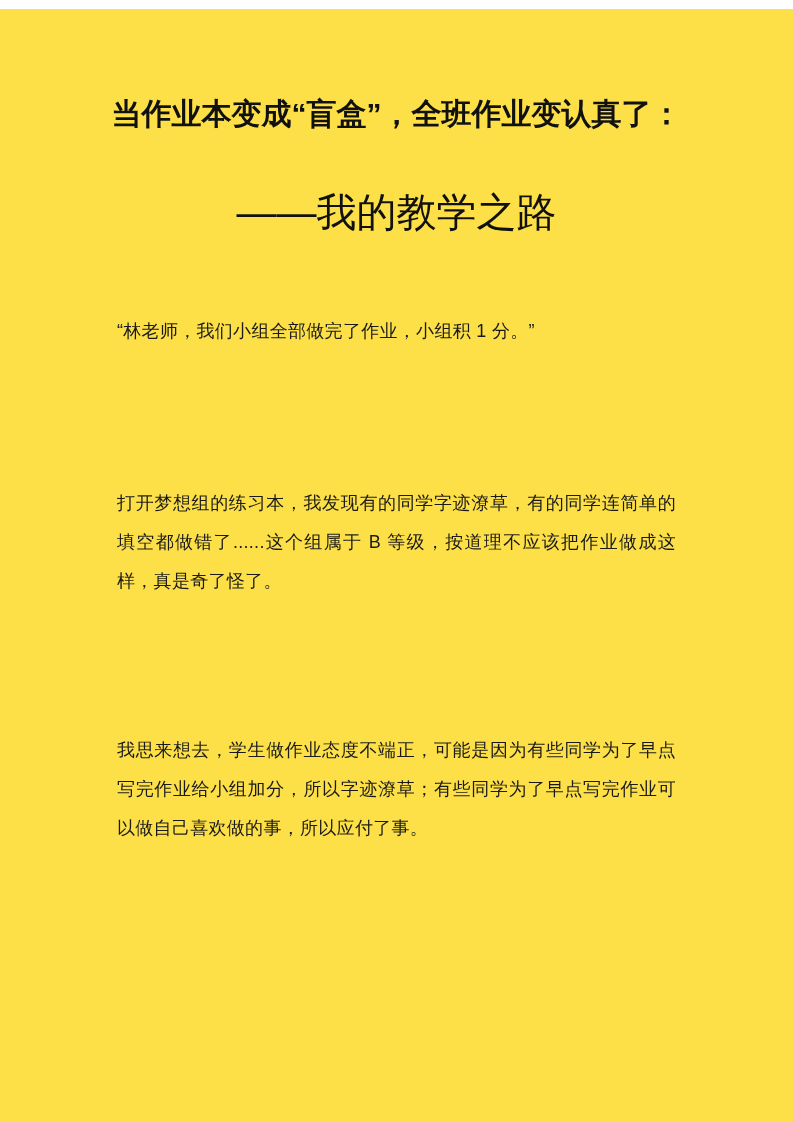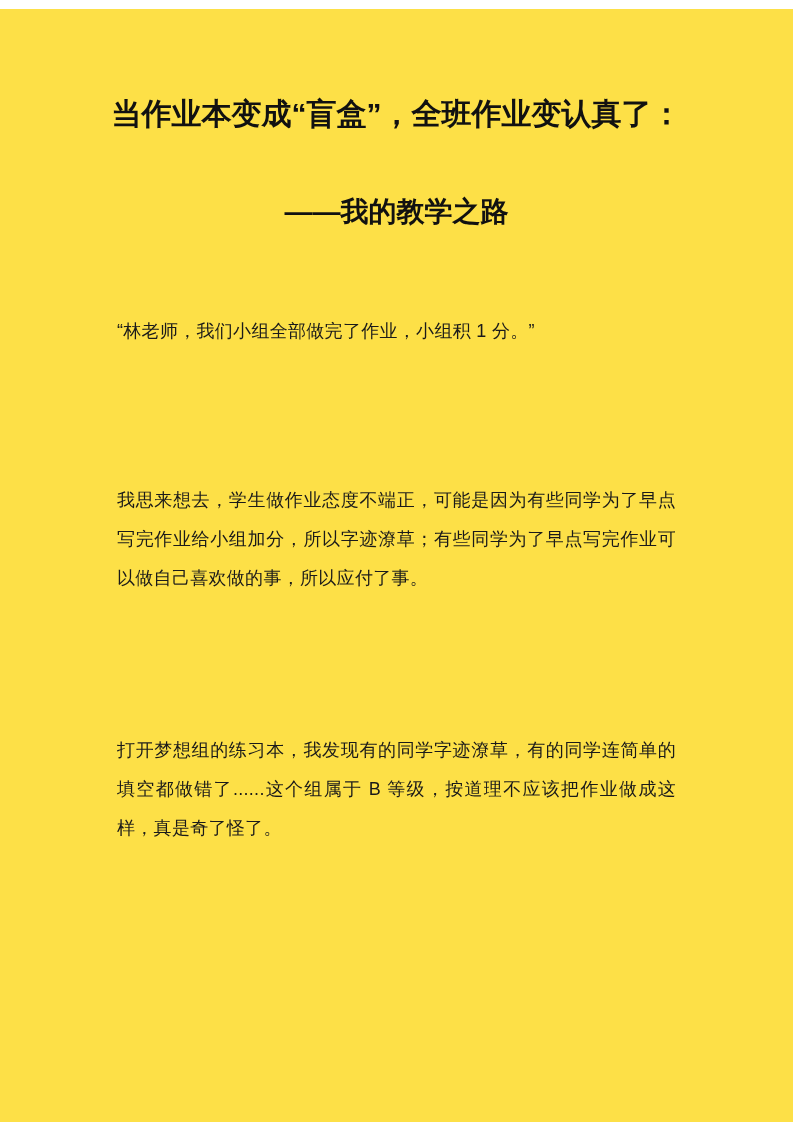--- a/index.html
+++ b/index.html
@@ -25,22 +25,22 @@
     font-size: 30px;
     font-weight: 700;
     line-height: 44px;
     text-align: center;
     color: #111111;
     white-space: nowrap;
   }
   .doc-subtitle {
     margin: 54px 0 0 0;
     padding: 0;
-    font-size: 28px;
-    font-weight: 700;
+    font-size: 40px;
+    font-weight: 400;
     line-height: 44px;
     text-align: center;
     color: #111111;
     white-space: nowrap;
   }
   .body-para {
     margin: 0 117px;
     padding: 0;
     font-size: 18px;
     line-height: 39px;
@@ -52,15 +52,15 @@
   .para-2 { margin-top: 133px; }
   .para-3 { margin-top: 130px; }
 </style>
 </head>
 <body>
 
 <div class="page">
   <h1 class="doc-title">当作业本变成“盲盒”，全班作业变认真了：</h1>
   <h1 class="doc-subtitle">——我的教学之路</h1>
   <p class="body-para para-1">“林老师，我们小组全部做完了作业，小组积 1 分。”</p>
+  <p class="body-para para-2">打开梦想组的练习本，我发现有的同学字迹潦草，有的同学连简单的填空都做错了......这个组属于 B 等级，按道理不应该把作业做成这样，真是奇了怪了。</p>
   <p class="body-para para-3">我思来想去，学生做作业态度不端正，可能是因为有些同学为了早点写完作业给小组加分，所以字迹潦草；有些同学为了早点写完作业可以做自己喜欢做的事，所以应付了事。</p>
-  <p class="body-para para-2">打开梦想组的练习本，我发现有的同学字迹潦草，有的同学连简单的填空都做错了......这个组属于 B 等级，按道理不应该把作业做成这样，真是奇了怪了。</p>
 </div>
 
 </body></html>

